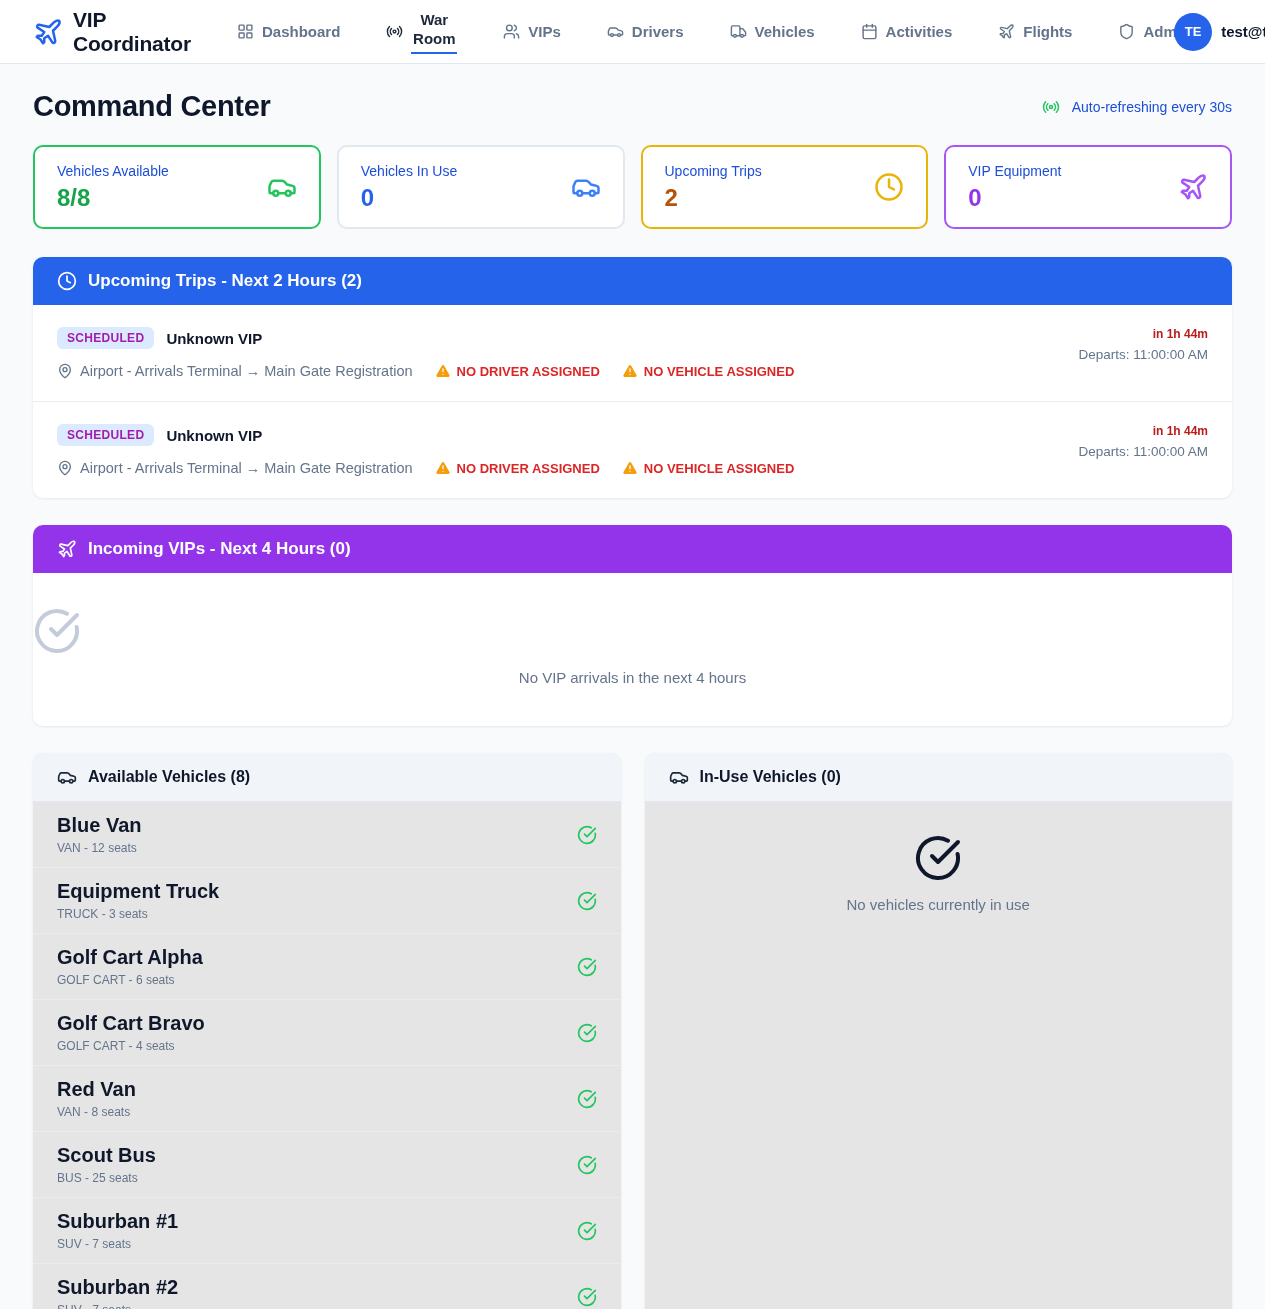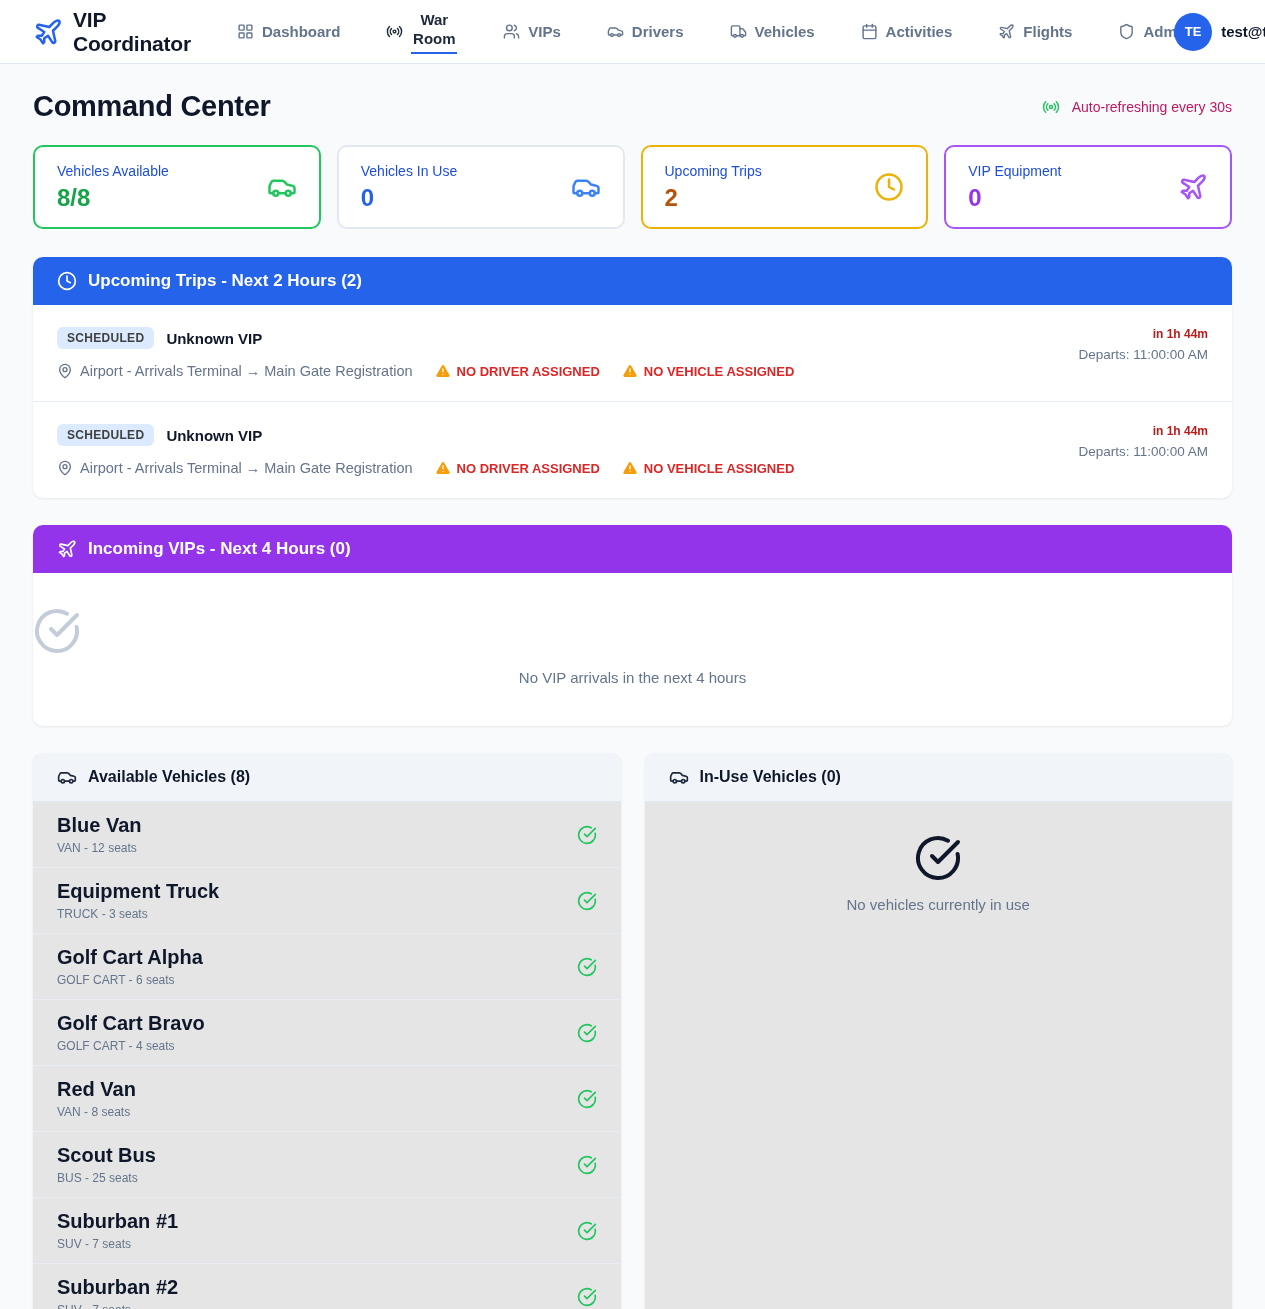--- a/index.html
+++ b/index.html
@@ -39,21 +39,21 @@
     background: #2563eb; color: #fff; font-size: 13px; font-weight: 700;
     display: flex; align-items: center; justify-content: center;
     margin-left: -16px; position: relative; z-index: 2;
   }
   .user-email { font-size: 15px; font-weight: 700; color: #0f172a; }
 
   
   .main { padding: 0 33px; }
   .page-header { display: flex; align-items: center; justify-content: space-between; margin: 26px 0 22px; }
   .page-title { font-size: 29px; font-weight: 800; letter-spacing: -0.3px; }
-  .refresh { display: flex; align-items: center; gap: 12px; color: #be185d; font-size: 14px; }
+  .refresh { display: flex; align-items: center; gap: 12px; color: #1d4ed8; font-size: 14px; }
 
   
   .stats { display: flex; gap: 16px; margin-bottom: 28px; }
   .stat-card {
     flex: 1; background: #fff; border: 2px solid #e2e8f0; border-radius: 10px;
     padding: 14px 22px; display: flex; align-items: center; justify-content: space-between;
     min-height: 84px;
   }
   .stat-label { font-size: 14px; color: #1d4ed8; margin-bottom: 5px; }
   .stat-value { font-size: 24px; font-weight: 800; }
@@ -71,21 +71,21 @@
     height: 48px; display: flex; align-items: center; gap: 11px;
     padding: 0 24px; color: #fff; font-size: 17px; font-weight: 700;
   }
   .section-header.blue   { background: #2563eb; }
   .section-header.purple { background: #9333ea; }
 
   .trip { display: flex; justify-content: space-between; align-items: flex-start; padding: 22px 24px; }
   .trip + .trip { border-top: 1px solid #e8edf3; }
   .trip-line1 { display: flex; align-items: center; gap: 12px; margin-bottom: 14px; }
   .badge {
-    background: #dbeafe; color: #404040; font-size: 12px; font-weight: 700;
+    background: #dbeafe; color: #a21caf; font-size: 12px; font-weight: 700;
     padding: 4px 10px; border-radius: 6px; letter-spacing: 0.3px;
   }
   .trip-vip { font-size: 15px; font-weight: 700; color: #0f172a; }
   .trip-line2 { display: flex; align-items: center; gap: 22px; }
   .trip-route { display: flex; align-items: center; gap: 7px; color: #64748b; font-size: 14.5px; }
   .warning { display: flex; align-items: center; gap: 6px; color: #dc2626; font-size: 13px; font-weight: 700; }
   .trip-right { text-align: right; }
   .countdown { color: #b91c1c; font-size: 12px; font-weight: 800; }
   .departs { color: #64748b; font-size: 13.5px; margin-top: 6px; }
 

